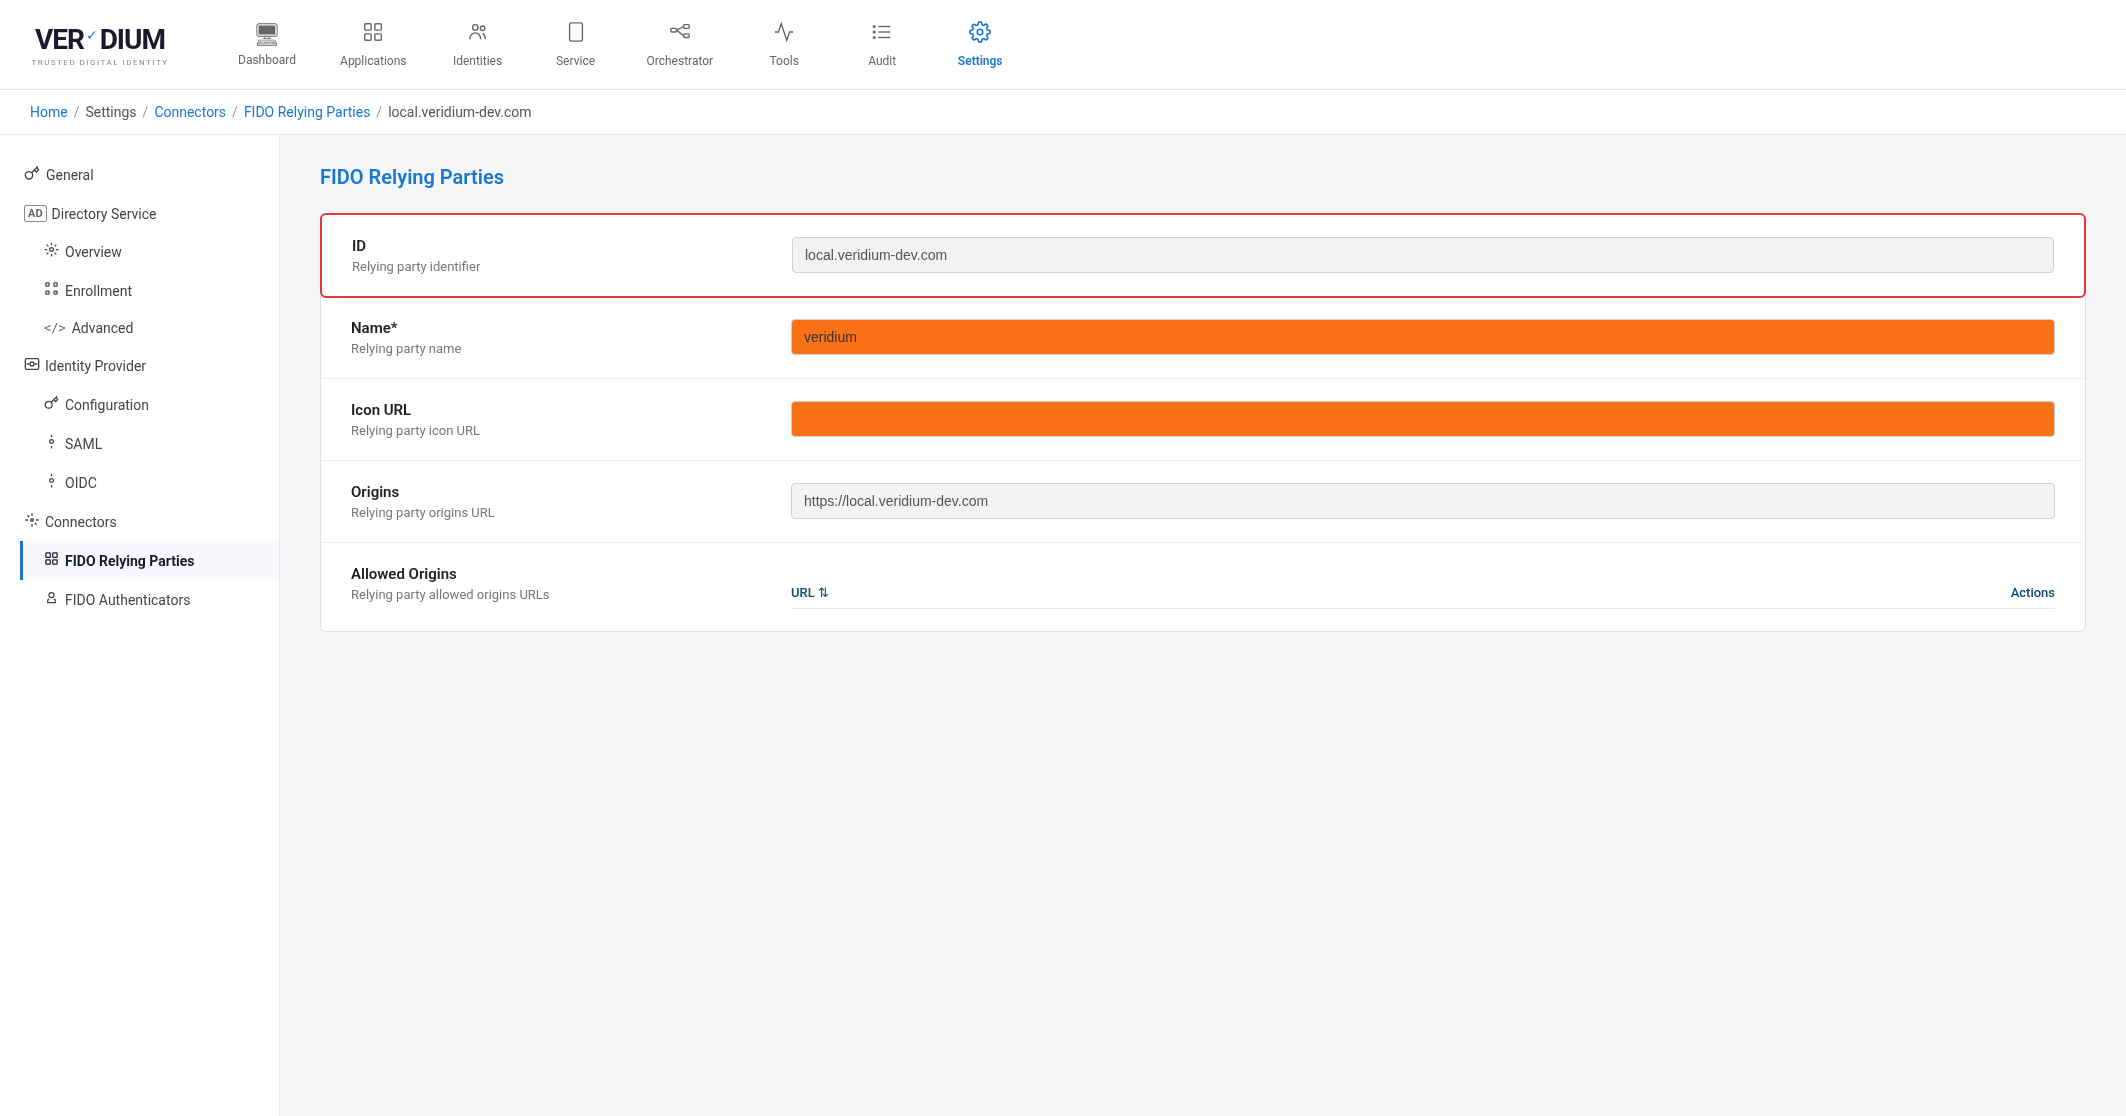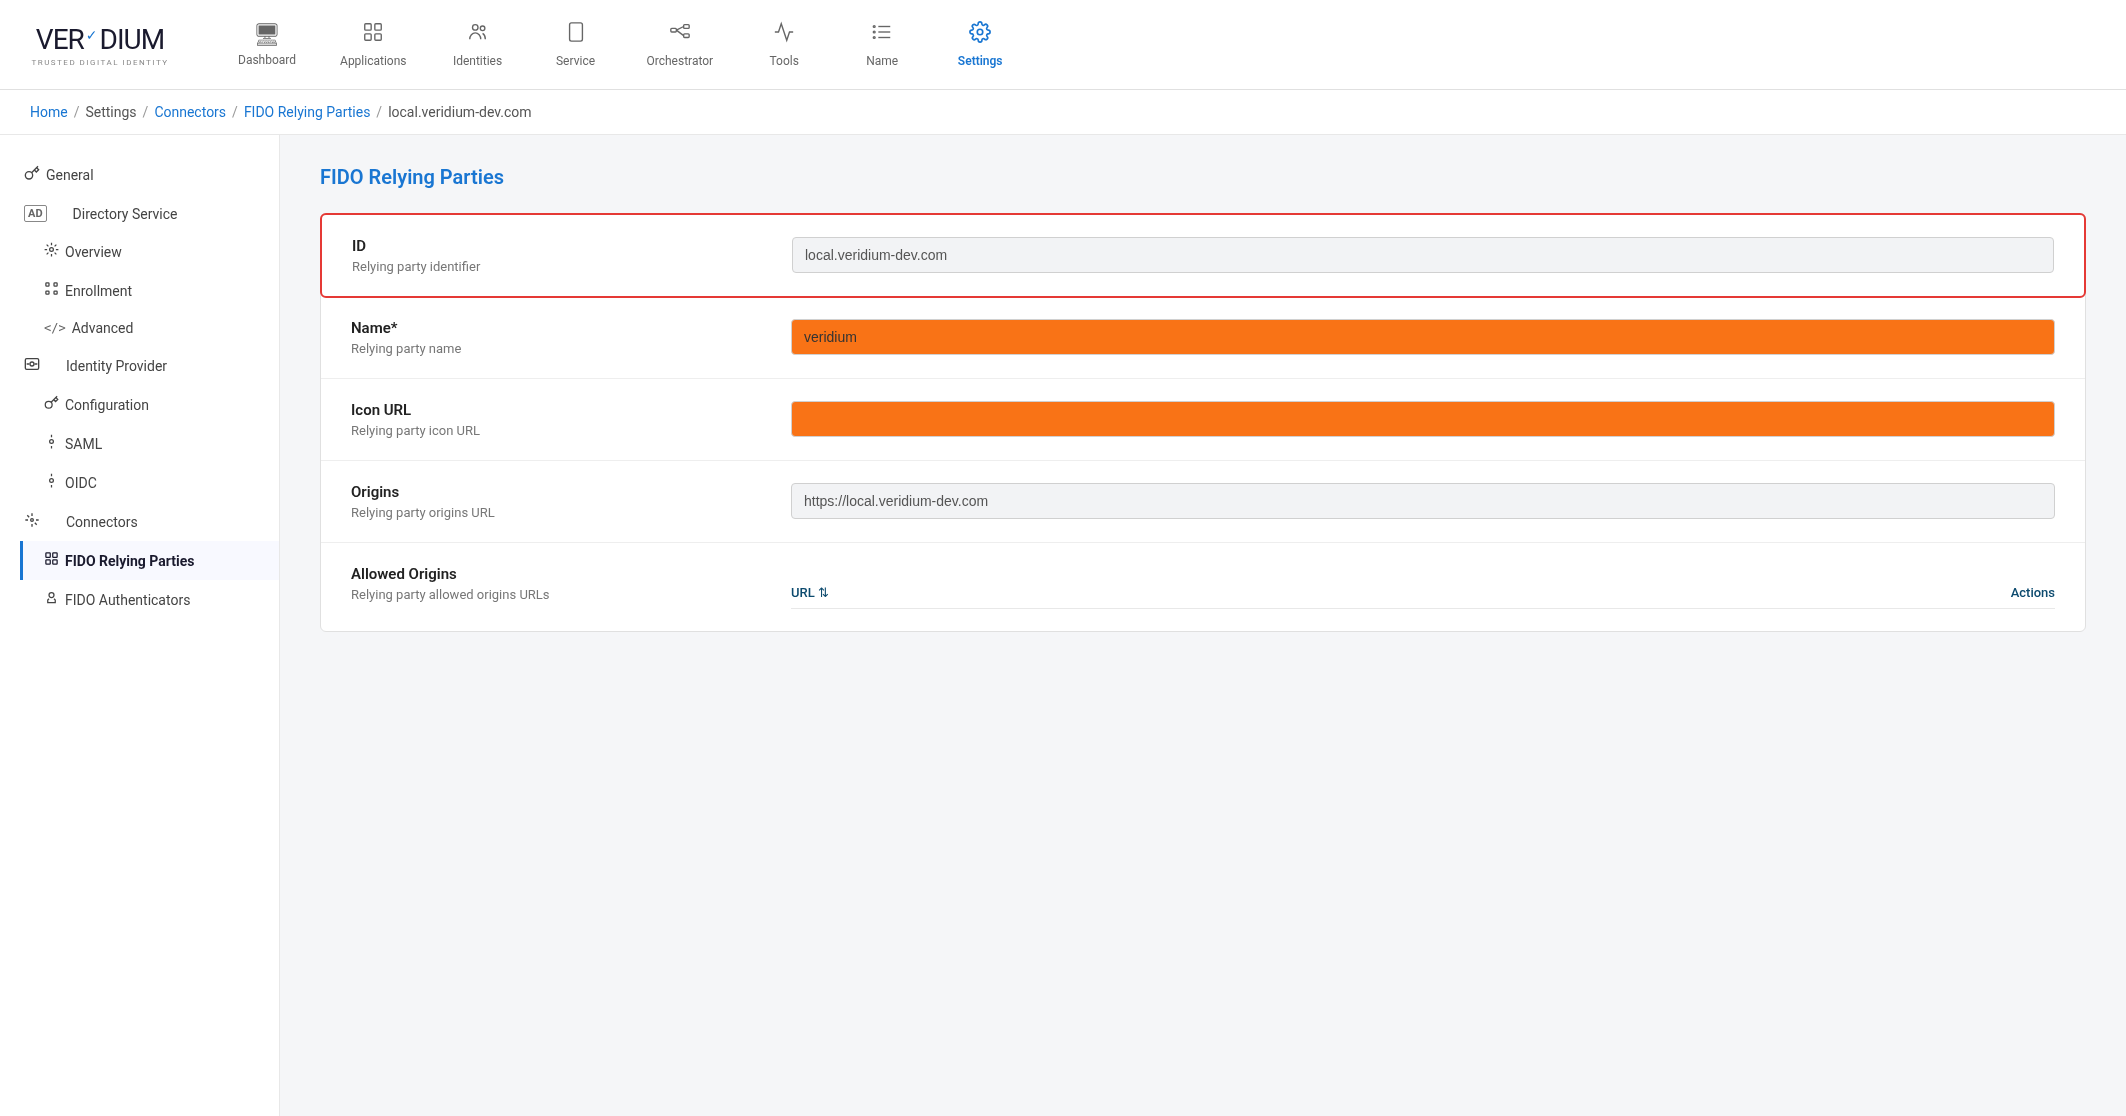--- a/index.html
+++ b/index.html
@@ -90,21 +90,21 @@
       color: #1a1a2e;
       font-weight: 700;
       border-left: 3px solid #1976d2;
       padding-left: 21px;
       background: #f8f9ff;
     }
     .sidebar-item .s-icon { font-size: 16px; color: inherit; }
     .sidebar-section-header {
       display: flex;
       align-items: center;
-      gap: 26px;
+      gap: 5px;
       padding: 10px 24px;
       color: #444;
       font-size: 14px;
       cursor: pointer;
     }
     .sidebar-sub {
       padding-left: 20px;
     }
 
     
@@ -187,21 +187,21 @@
     .col-actions { font-weight: 500; }
 
     
     .logo-mark {
       display: flex;
       align-items: center;
       gap: 2px;
     }
     .logo-v {
       font-size: 28px;
-      font-weight: 400;
+      font-weight: 700;
       color: #1a1a2e;
       letter-spacing: -1px;
     }
     .logo-check {
       color: #1976d2;
       font-size: 14px;
       margin-top: -8px;
     }
   </style>
 </head>
@@ -276,21 +276,21 @@
       <span class="nav-icon">
         <svg width="22" height="22" viewBox="0 0 24 24" fill="none" stroke="#666" stroke-width="1.5">
             <line x1="8" y1="6" x2="21" y2="6"></line>
             <line x1="8" y1="12" x2="21" y2="12"></line>
             <line x1="8" y1="18" x2="21" y2="18"></line>
             <circle cx="3.5" cy="6" r="1"></circle>
             <circle cx="3.5" cy="12" r="1"></circle>
             <circle cx="3.5" cy="18" r="1"></circle>
           </svg>
       </span>
-      <span class="nav-label">Name</span>
+      <span class="nav-label">Audit</span>
     </div>
     <div class="nav-item active">
       <span class="nav-icon">
         <svg width="22" height="22" viewBox="0 0 24 24" fill="none" stroke="#1976d2" stroke-width="1.8">
             <circle cx="12" cy="12" r="3"></circle>
             <path d="M19.4 15a1.65 1.65 0 0 0 .33 1.82l.06.06a2 2 0 0 1-2.83 2.83l-.06-.06a1.65 1.65 0 0 0-1.82-.33 1.65 1.65 0 0 0-1 1.51V21a2 2 0 0 1-4 0v-.09A1.65 1.65 0 0 0 9 19.4a1.65 1.65 0 0 0-1.82.33l-.06.06a2 2 0 0 1-2.83-2.83l.06-.06A1.65 1.65 0 0 0 4.68 15a1.65 1.65 0 0 0-1.51-1H3a2 2 0 0 1 0-4h.09A1.65 1.65 0 0 0 4.6 9a1.65 1.65 0 0 0-.33-1.82l-.06-.06a2 2 0 0 1 2.83-2.83l.06.06A1.65 1.65 0 0 0 9 4.68a1.65 1.65 0 0 0 1-1.51V3a2 2 0 0 1 4 0v.09a1.65 1.65 0 0 0 1 1.51 1.65 1.65 0 0 0 1.82-.33l.06-.06a2 2 0 0 1 2.83 2.83l-.06.06A1.65 1.65 0 0 0 19.4 9a1.65 1.65 0 0 0 1.51 1H21a2 2 0 0 1 0 4h-.09a1.65 1.65 0 0 0-1.51 1z"></path>
           </svg>
       </span>
       <span class="nav-label" style="color:#1976d2;font-weight:600;">Settings</span>
     </div>

